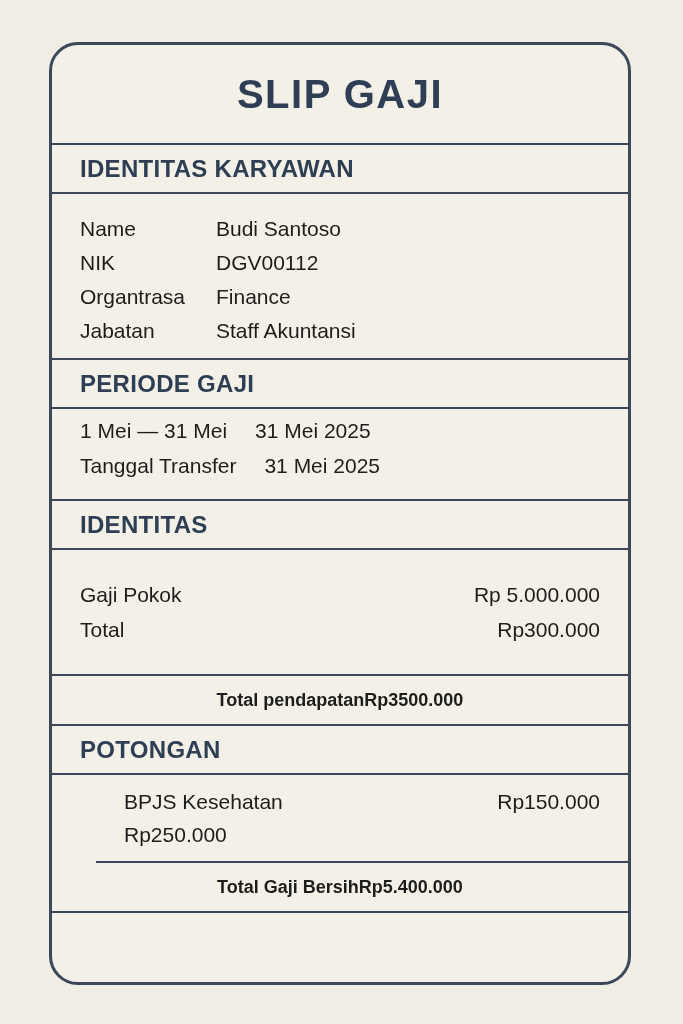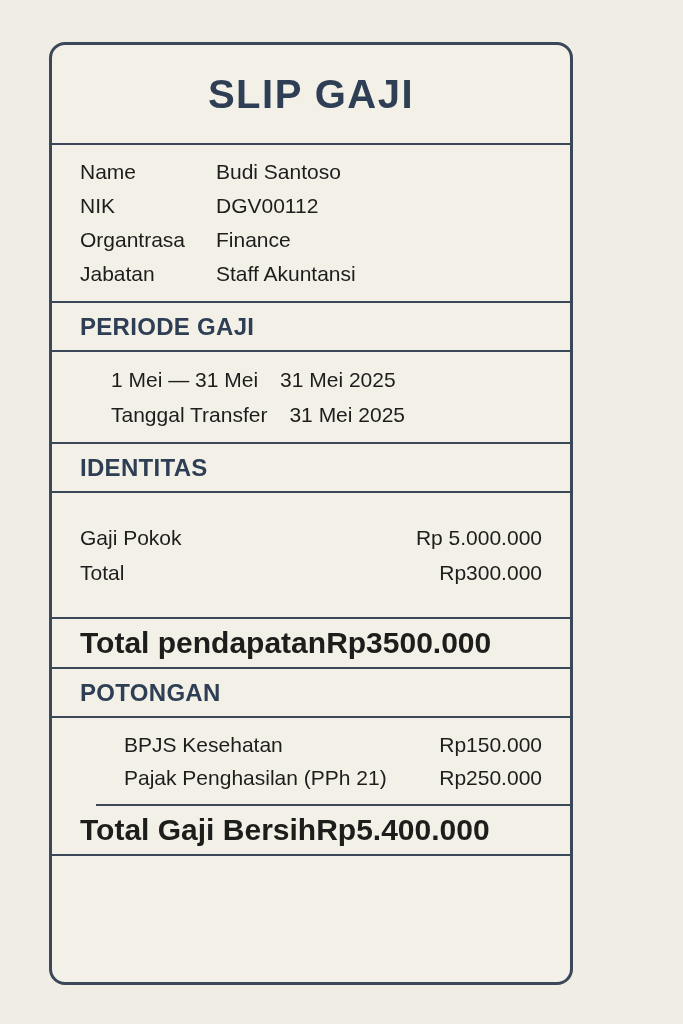--- a/index.html
+++ b/index.html
@@ -6,24 +6,24 @@
   html, body { width: 683px; height: 1024px; }
   body {
     background: #f0ede4;
     font-family: "Liberation Sans", sans-serif;
     color: #1d1d1b;
     position: relative;
   }
   .card {
     position: absolute;
     left: 49px; top: 42px;
-    width: 524px; height: 943px;
+    width: 582px; height: 943px;
     background: #f3f0e7;
     border: 3px solid #3b4859;
-    border-radius: 16px;
+    border-radius: 29px;
     display: flex;
     flex-direction: column;
     overflow: hidden;
   }
   .row { border-bottom: 2px solid #3b4859; flex-shrink: 0; }
   .title-row {
     height: 100px;
     display: flex; align-items: center; justify-content: center;
     font-size: 40px; font-weight: bold;
     color: #2e3e54; letter-spacing: 1.5px;
@@ -33,43 +33,44 @@
     display: flex; align-items: center;
     padding: 0 28px;
     font-size: 24px; font-weight: bold;
     color: #2e3e54; letter-spacing: 0.3px;
   }
   .body {
     padding: 10px 28px;
     font-size: 21px;
     display: flex; flex-direction: column; justify-content: center;
   }
-  .identity-body  { height: 158px; }
+  .identity-body  { height: 158px; margin-top: 8px; }
   .period-body    { height: 92px; }
   .earnings-body  { height: 126px; }
   .deductions-body{ height: 88px; margin-left: 44px; }
   .kv { display: flex; align-items: center; height: 35px; }
   .kv .k { width: 136px; flex-shrink: 0; }
-  .pair { display: flex; align-items: center; gap: 22px; height: 35px; margin-left: 31px; }
+  .pair { display: flex; gap: 28px; height: 35px; }
   .amount-row { display: flex; align-items: center; justify-content: space-between; height: 35px; }
   .total-row {
     height: 50px;
-    display: flex; align-items: center; justify-content: flex-start;
+    display: flex; align-items: center; justify-content: center;
     padding: 12px 28px;
-    font-size: 30px; font-weight: bold;
+    font-size: 18px; font-weight: bold;
   }
   .footer-row { flex: 1; border-bottom: none; }
 </style>
 </head>
 <body>
 
 <div class="card">
 
   <div class="row title-row">SLIP GAJI</div>
 
+  <div class="row section-header">IDENTITAS KARYAWAN</div>
 
   <div class="row body identity-body">
     <div class="kv">
       <span class="k">Name</span>
       <span class="v">Budi Santoso</span>
     </div>
     <div class="kv">
       <span class="k">NIK</span>
       <span class="v">DGV00112</span>
     </div>
@@ -115,21 +116,20 @@
   </div>
 
   <div class="row section-header">POTONGAN</div>
 
   <div class="row body deductions-body">
     <div class="amount-row">
       <span>BPJS Kesehatan</span>
       <span>Rp150.000</span>
     </div>
     <div class="amount-row">
-      <span>Pajak Penghasilan (PPh 21)</span>
       <span>Rp250.000</span>
     </div>
   </div>
 
   <div class="row total-row">
     <span>Total Gaji Bersih</span>
     <span>Rp5.400.000</span>
   </div>
 
   <div class="row footer-row"></div>

